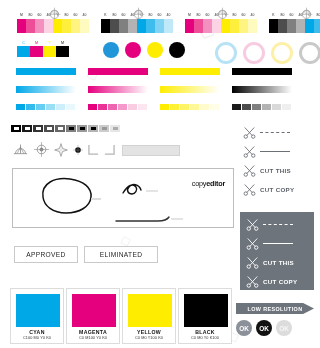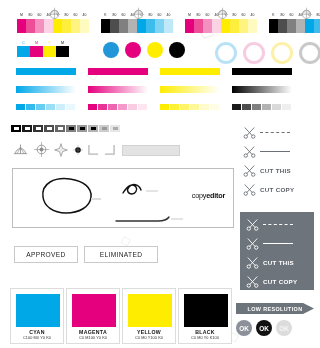--- a/index.html
+++ b/index.html
@@ -376,21 +376,21 @@
 
   <div class="proofbox" style="left:12px;top:168px;width:220px;height:58px;">
     <svg width="220" height="58" viewBox="0 0 220 58" style="position:absolute;left:0;top:0;">
       <path d="M30 28c-2-14 12-20 27-18 14 2 22 9 21 18 -1 10-12 16-25 16 -13 0-22-7-23-16z" fill="none" stroke="#111" stroke-width="1.5" stroke-linecap="round"></path>
       <path d="M110 24c5-8 10-10 13-6 2 3-1 7-4 7 -4 0-6-4-3-7 3-4 10-3 12 3" fill="none" stroke="#111" stroke-width="1.4" stroke-linecap="round"></path>
       <path d="M103 52h42c6 0 9-1 11-4" fill="none" stroke="#333" stroke-width="1.4" stroke-linecap="round"></path>
       <path d="M78 30h10" stroke="#ddd" stroke-width="2"></path>
       <path d="M133 22h12" stroke="#e4e4e4" stroke-width="2"></path>
       <path d="M158 50h12" stroke="#e4e4e4" stroke-width="2"></path>
     </svg>
-    <div class="brand" style="right:8px;top:22px;"><span>copy</span><b>editor</b></div>
+    <div class="brand" style="right:8px;top:10px;"><span>copy</span><b>editor</b></div>
   </div>
 
   <div class="greypanel" style="left:240px;top:212px;width:74px;height:78px;"></div>
   <div id="cut-dark-host">
       <div class="cutrow" style="left: 246px; top: 218px;">
         <svg width="13" height="13" viewBox="0 0 16 16">
           <path d="M2.5 2.2 11 11.4M13.5 2.2 5 11.4" fill="none" stroke="#ffffff" stroke-width="1.1" stroke-linecap="round"></path>
           <circle cx="3.4" cy="13" r="2.1" fill="none" stroke="#ffffff" stroke-width="1.1"></circle>
           <circle cx="12.6" cy="13" r="2.1" fill="none" stroke="#ffffff" stroke-width="1.1"></circle>
         </svg>

